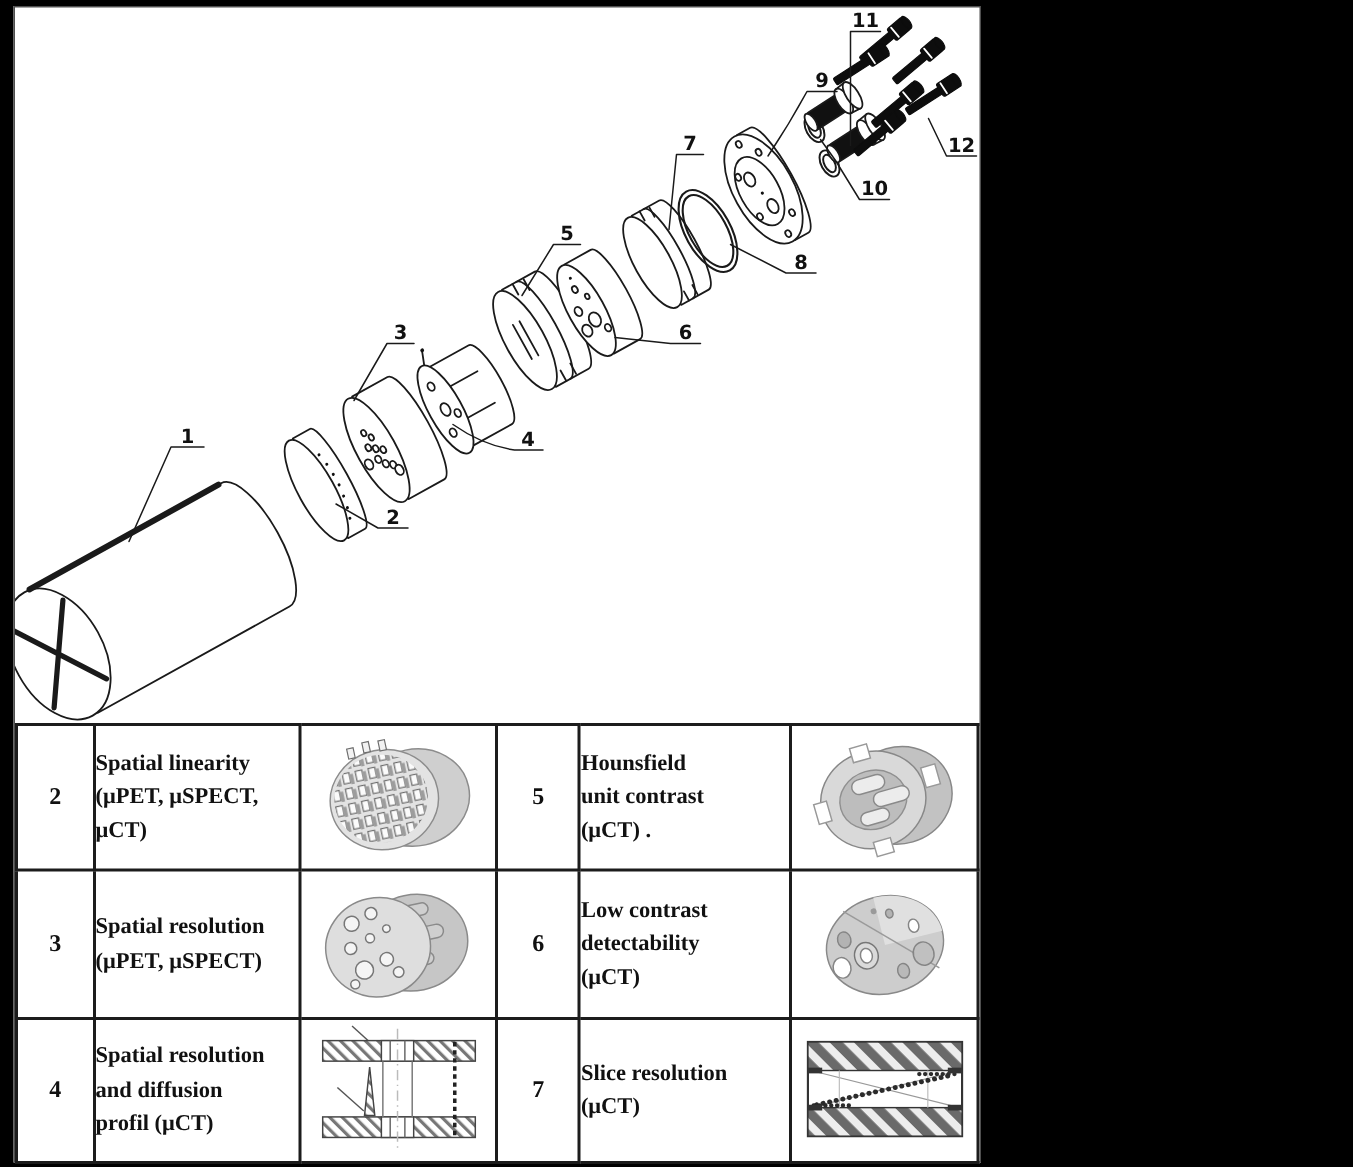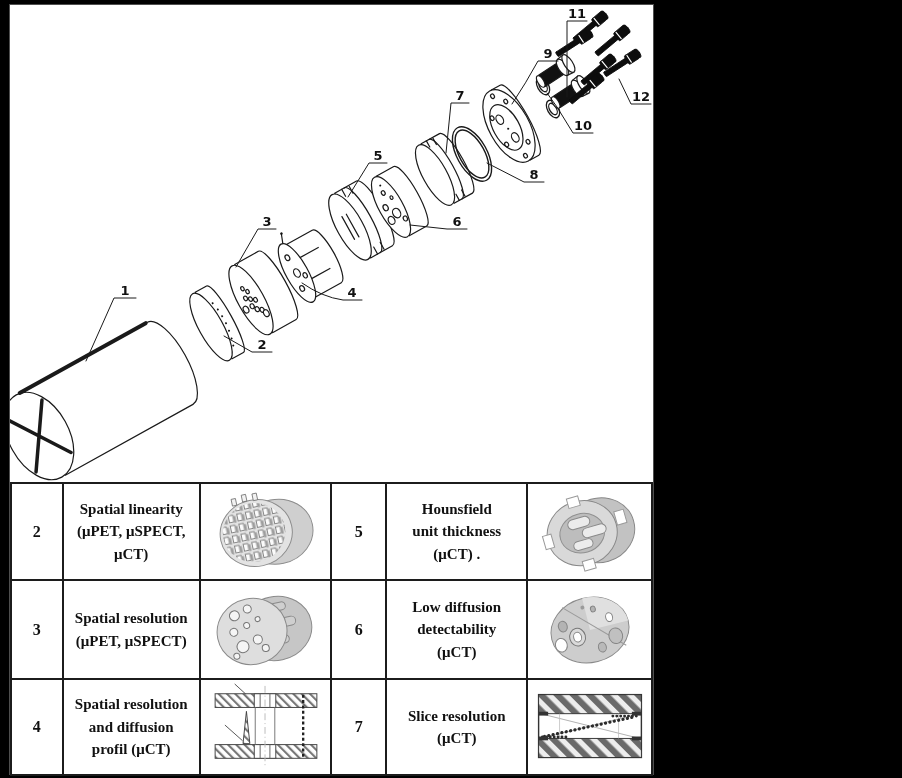--- a/index.html
+++ b/index.html
@@ -3,21 +3,21 @@
 <meta charset="utf-8">
 <style>
   html,body{margin:0;padding:0;background:#000;width:902px;height:778px;overflow:hidden;}
   .stage{position:relative;width:902px;height:778px;background:#000;}
   .sheet{position:absolute;left:9px;top:4px;width:645px;height:771px;background:#fff;border:1px solid #4f4f4f;box-sizing:border-box;}
   .exploded{position:absolute;left:0;top:0;}
   .exploded text{font-family:"DejaVu Sans",sans-serif;font-weight:bold;font-size:13px;fill:#111;}
   table.parts{position:absolute;left:0;top:477px;width:643px;height:292px;border-collapse:collapse;table-layout:fixed;background:#fff;border:2px solid #1c1c1c;}
   table.parts td{border:2px solid #1c1c1c;vertical-align:middle;padding:0;overflow:hidden;}
   td.num{text-align:center;font-family:"Liberation Serif","DejaVu Serif",serif;font-weight:bold;font-size:16px;color:#111;}
-  td.desc{font-family:"Liberation Serif","DejaVu Serif",serif;font-weight:bold;font-size:15px;color:#111;line-height:1.5;padding-left:10px;padding-right:2px;white-space:pre-line;text-align:center;}
+  td.desc{font-family:"Liberation Serif","DejaVu Serif",serif;font-weight:bold;font-size:15px;color:#111;line-height:1.5;padding-left:10px;padding-right:2px;white-space:pre-line;}
   td.img{text-align:center;}
   td.img svg{display:block;margin:0 auto;}
 </style>
 </head>
 <body>
 
 <div class="stage">
   <div class="sheet">
 
     <svg class="exploded" width="645" height="477" viewBox="0 0 645 477">
@@ -261,21 +261,21 @@
               <ellipse cx="52" cy="45" rx="37" ry="34" fill="#e3e3e3" stroke="#8c8c8c"></ellipse>
               <ellipse cx="50" cy="44" rx="32" ry="30" fill="url(#pgrid)"></ellipse>
               <rect x="34" y="6" width="4.5" height="7" fill="#f2f2f2" stroke="#6d6d6d" stroke-width="0.8"></rect>
               <rect x="45" y="4" width="4.5" height="7" fill="#f2f2f2" stroke="#6d6d6d" stroke-width="0.8"></rect>
               <rect x="56" y="5" width="4.5" height="7" fill="#f2f2f2" stroke="#6d6d6d" stroke-width="0.8"></rect>
             </g>
           </svg>
         </td>
         <td class="num">5</td>
         <td class="desc">Hounsfield
-unit thickness
+unit contrast
 (μCT) .</td>
         <td class="img">
           <svg width="118" height="90" viewBox="0 0 120 92">
             <g transform="rotate(-16 60 46)">
               <ellipse cx="70" cy="47" rx="36" ry="33" fill="#c2c2c2" stroke="#888888"></ellipse>
               <ellipse cx="52" cy="45" rx="36" ry="33" fill="#d9d9d9" stroke="#888888"></ellipse>
               <rect x="46" y="7" width="12" height="10" fill="#ffffff" stroke="#999999"></rect>
               <rect x="44" y="73" width="12" height="10" fill="#ffffff" stroke="#999999"></rect>
               <rect x="12" y="37" width="9" height="14" fill="#ffffff" stroke="#999999"></rect>
               <rect x="89" y="33" width="10" height="14" fill="#ffffff" stroke="#999999"></rect>
@@ -307,21 +307,21 @@
                 <circle cx="56" cy="34" r="2.5"></circle>
                     <circle cx="36" cy="58" r="6"></circle>
                 <circle cx="52" cy="54" r="4.5"></circle>
                     <circle cx="28" cy="66" r="3"></circle>
                 <circle cx="58" cy="64" r="3.5"></circle>
               </g>
             </g>
           </svg>
         </td>
         <td class="num">6</td>
-        <td class="desc">Low diffusion
+        <td class="desc">Low contrast
 detectability
 (μCT)</td>
         <td class="img">
           <svg width="118" height="92" viewBox="0 0 120 92">
             <g transform="rotate(-14 60 46)">
               <ellipse cx="60" cy="46" rx="40" ry="33" fill="#cdcdcd" stroke="#898989"></ellipse>
               <path d="M60,13 A40,33 0 0 1 100,46 L60,46 Z" fill="#e0e0e0"></path>
               <line x1="38" y1="17" x2="92" y2="70" stroke="#9a9a9a"></line>
               <ellipse cx="34" cy="36" rx="4.5" ry="5.5" fill="#b3b3b3" stroke="#858585"></ellipse>
               <ellipse cx="28" cy="54" rx="6" ry="7" fill="#ffffff" stroke="#858585"></ellipse>

